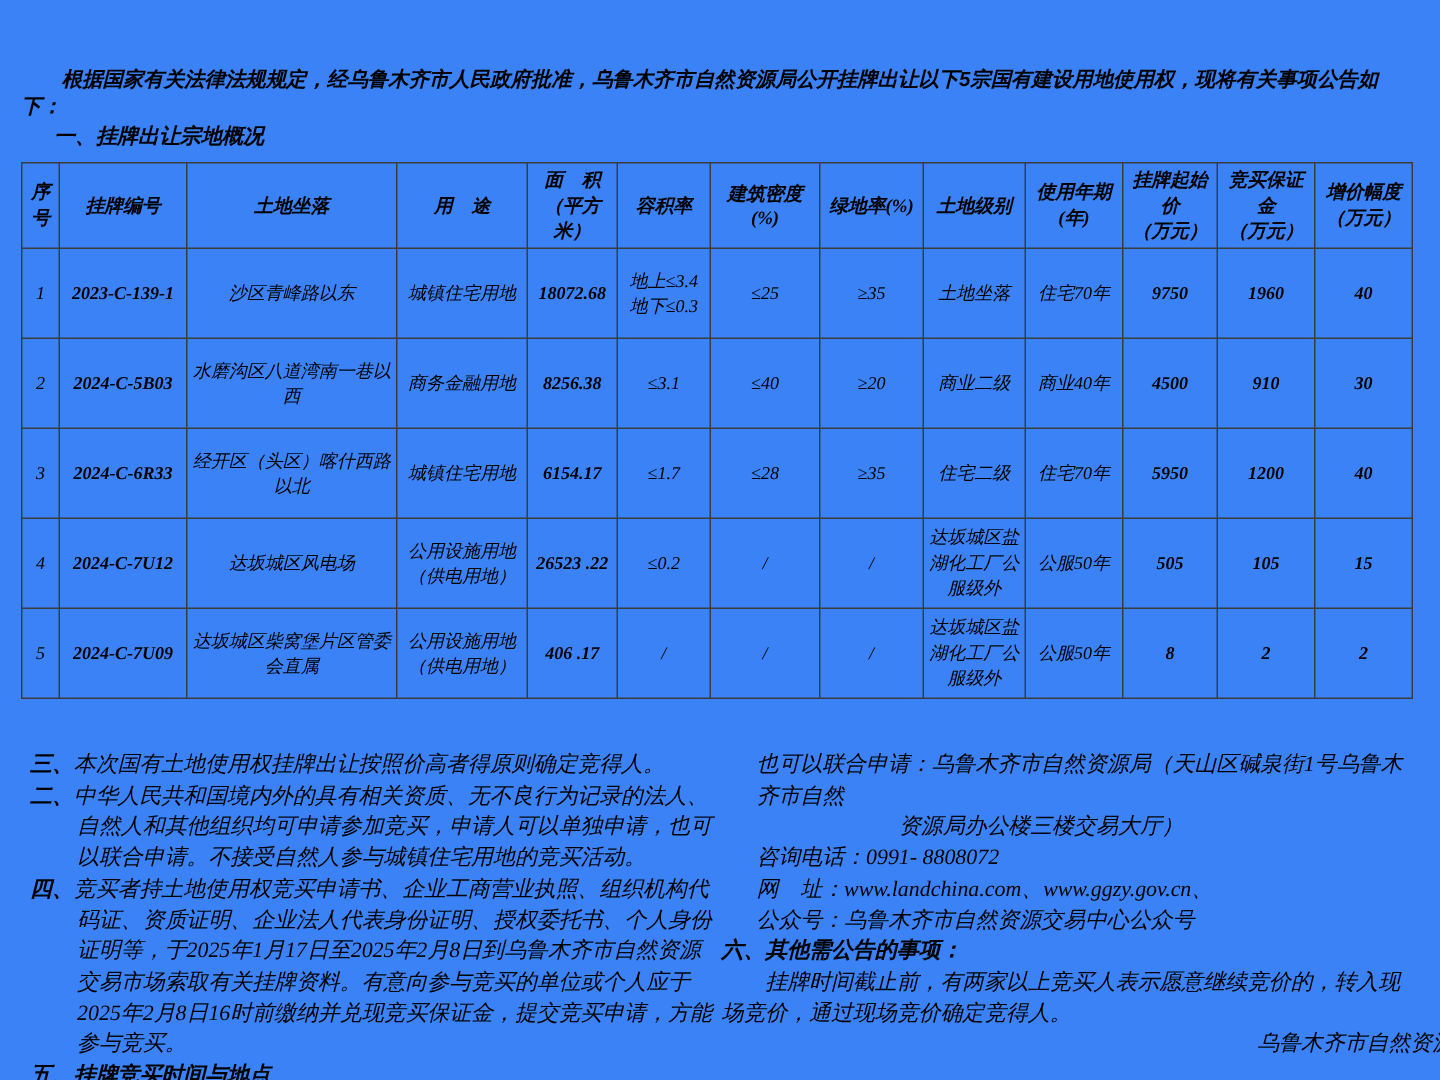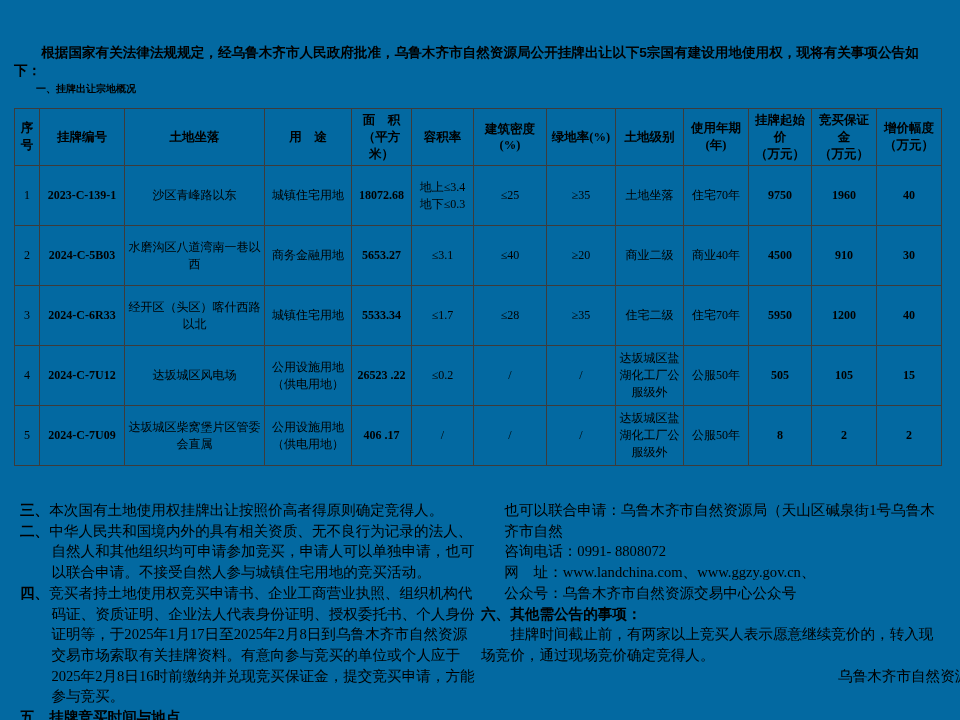--- a/index.html
+++ b/index.html
@@ -1,28 +1,28 @@
 <!DOCTYPE html>
 <html><head>
 <meta charset="utf-8">
 <style>
   html,body{margin:0;padding:0;background:#fff;}
   .page{
-    position:relative;width:960px;height:720px;background:#0369a1;overflow:hidden;
-    font-family:"Liberation Serif","DejaVu Serif",serif;color:#000;
+    position:relative;width:960px;height:720px;background:#3b82f6;overflow:hidden;
+    font-family:"Liberation Serif","DejaVu Serif",serif;color:#000;font-style:italic;
   }
   .intro{
     position:absolute;top:44px;left:14px;width:920px;
     font-family:"Liberation Sans","DejaVu Sans",sans-serif;
     font-weight:bold;font-size:13.6px;line-height:1.35;text-indent:2em;
   }
   .sec1{
     position:absolute;top:82px;left:36px;
     font-family:"Liberation Sans","DejaVu Sans",sans-serif;
-    font-weight:bold;font-size:10px;
+    font-weight:bold;font-size:14px;
   }
   table.land{
     position:absolute;top:108px;left:14px;width:754px;
     border-collapse:collapse;table-layout:fixed;
   }
   table.land th,table.land td{
     border:1px solid #3c3c3c;text-align:center;vertical-align:middle;
     padding:2px 3px;white-space:pre-line;word-break:break-all;
   }
   table.land th{
@@ -109,36 +109,36 @@
           <td>住宅70年</td>
           <td class="b">9750</td>
           <td class="b">1960</td>
           <td class="b">40</td>
         </tr>
         <tr>
           <td>2</td>
           <td class="b">2024-C-5B03</td>
           <td>水磨沟区八道湾南一巷以西</td>
           <td>商务金融用地</td>
-          <td class="b">5653.27</td>
+          <td class="b">8256.38</td>
           <td>≤3.1</td>
           <td>≤40</td>
           <td>≥20</td>
           <td>商业二级</td>
           <td>商业40年</td>
           <td class="b">4500</td>
           <td class="b">910</td>
           <td class="b">30</td>
         </tr>
         <tr>
           <td>3</td>
           <td class="b">2024-C-6R33</td>
           <td>经开区（头区）喀什西路以北</td>
           <td>城镇住宅用地</td>
-          <td class="b">5533.34</td>
+          <td class="b">6154.17</td>
           <td>≤1.7</td>
           <td>≤28</td>
           <td>≥35</td>
           <td>住宅二级</td>
           <td>住宅70年</td>
           <td class="b">5950</td>
           <td class="b">1200</td>
           <td class="b">40</td>
         </tr>
         <tr>
@@ -181,20 +181,21 @@
     <div class="col-left">
       <p class="note"><span class="marker">三、</span><span>本次国有土地使用权挂牌出让按照价高者得原则确定竞得人。</span></p>
       <p class="note"><span class="marker">二、</span><span>中华人民共和国境内外的具有相关资质、无不良行为记录的法人、自然人和其他组织均可申请参加竞买，申请人可以单独申请，也可以联合申请。不接受自然人参与城镇住宅用地的竞买活动。</span></p>
       <p class="note"><span class="marker">四、</span><span>竞买者持土地使用权竞买申请书、企业工商营业执照、组织机构代码证、资质证明、企业法人代表身份证明、授权委托书、个人身份证明等，于2025年1月17日至2025年2月8日到乌鲁木齐市自然资源交易市场索取有关挂牌资料。有意向参与竞买的单位或个人应于2025年2月8日16时前缴纳并兑现竞买保证金，提交竞买申请，方能参与竞买。</span></p>
       <p class="note"><span class="marker">五、</span><span class="bold-title">挂牌竞买时间与地点</span></p>
 
     </div>
 
     <div class="col-right">
       <p class="r-line r-indent1">也可以联合申请：乌鲁木齐市自然资源局（天山区碱泉街1号乌鲁木齐市自然</p>
+      <p class="r-line r-cont-loc">资源局办公楼三楼交易大厅）</p>
       <p class="r-line r-indent1">咨询电话：0991- 8808072</p>
       <p class="r-line r-indent1">网　址：www.landchina.com、www.ggzy.gov.cn、</p>
       <p class="r-line r-indent1">公众号：乌鲁木齐市自然资源交易中心公众号</p>
       <p class="r-line"><span class="marker">六、</span><span class="bold-title">其他需公告的事项：</span></p>
       <p class="n6-body">挂牌时间截止前，有两家以上竞买人表示愿意继续竞价的，转入现场竞价，通过现场竞价确定竞得人。</p>
       <div class="signature">
         <div>乌鲁木齐市自然资源局</div>
 
       </div>
     </div>

